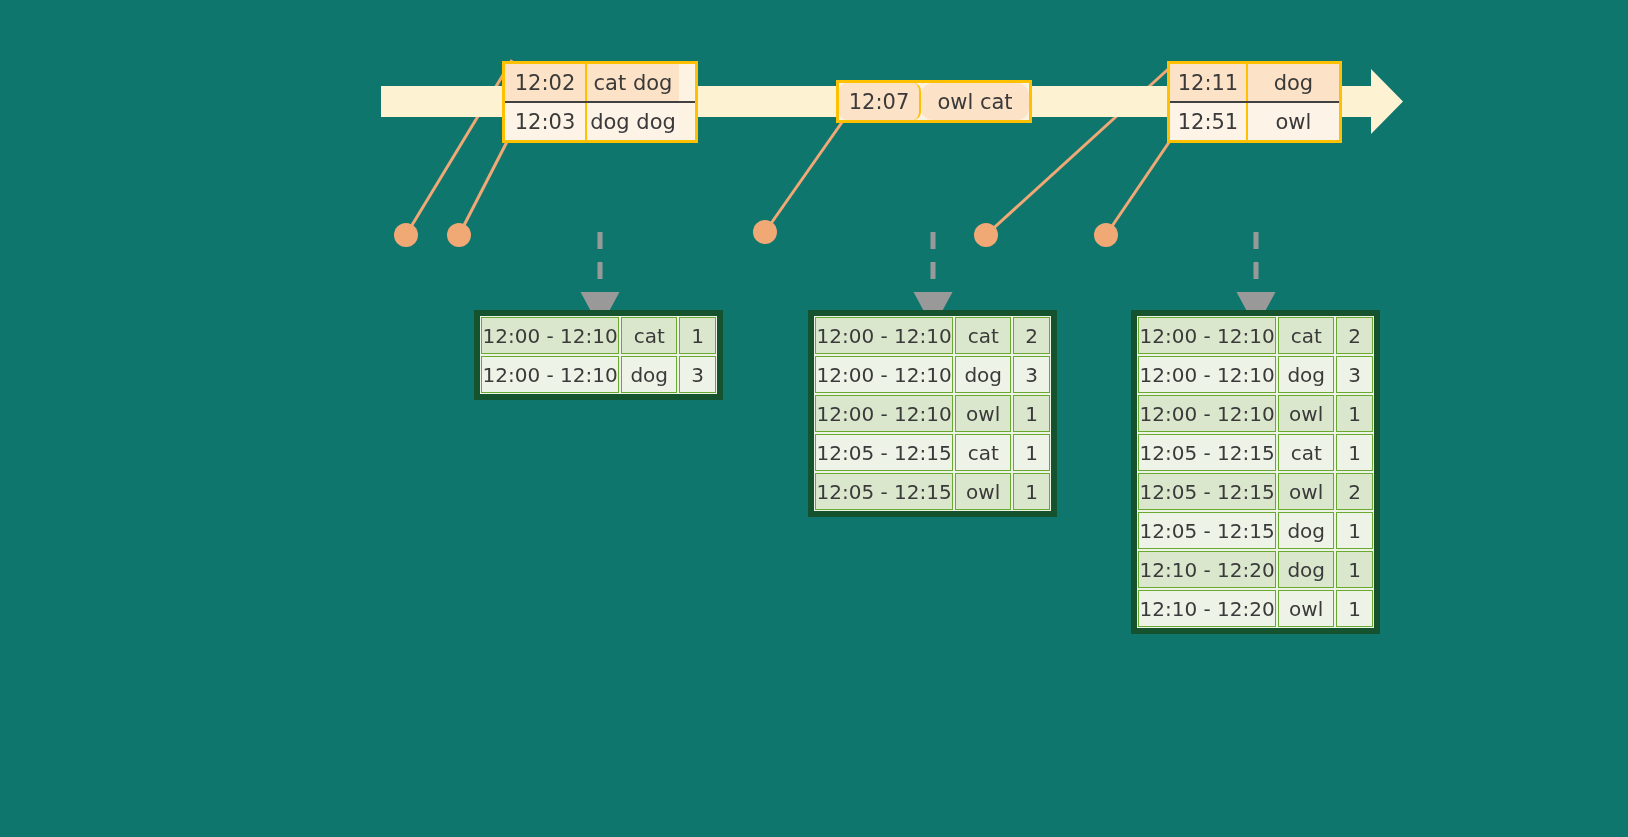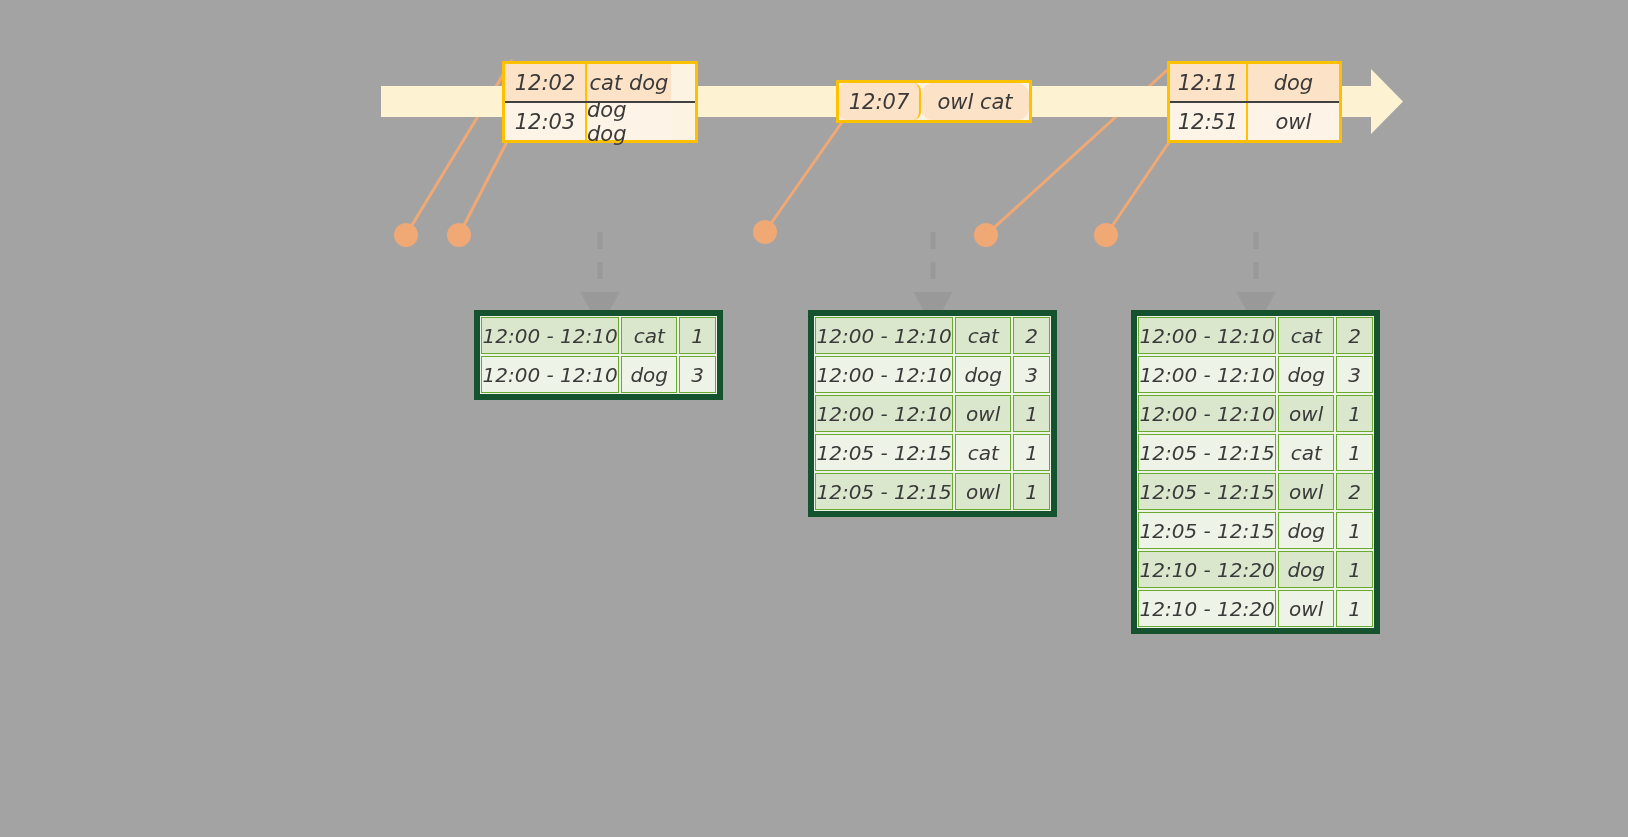--- a/index.html
+++ b/index.html
@@ -4,24 +4,23 @@
 <style>
   html, body {
     margin: 0;
     padding: 0;
     background: #000000;
   }
   #canvas {
     position: relative;
     width: 1628px;
     height: 837px;
-    background: #a3a3a3;
+    background: #0f766e;
     font-family: "DejaVu Sans", sans-serif;
     overflow: hidden;
-    font-style: italic;
   }
   #svg-layer {
     position: absolute;
     left: 0;
     top: 0;
     width: 1628px;
     height: 837px;
     pointer-events: none;
   }
 
@@ -60,21 +59,21 @@
     font-size: 21px;
     box-sizing: border-box;
     height: 37px;
   }
   .event-row .cell.time {
     border-right: 2px solid #ffc000;
   }
 
   #event-box-1 { left: 502px; top: 61px; width: 196px; }
   #event-box-1 .cell.time { width: 82px; }
-  #event-box-1 .cell.val  { width: 84px; }
+  #event-box-1 .cell.val  { width: 92px; }
 
   #event-box-2 { left: 836px; top: 80px; width: 196px; }
   #event-box-2 .cell.time { width: 82px; border-radius: 8px; }
   #event-box-2 .cell.val  { width: 108px; border-radius: 12px; }
 
   #event-box-3 { left: 1167px; top: 61px; width: 175px; }
   #event-box-3 .cell.time { width: 82px; }
   #event-box-3 .cell.val  { width: 96px; }
 
   

